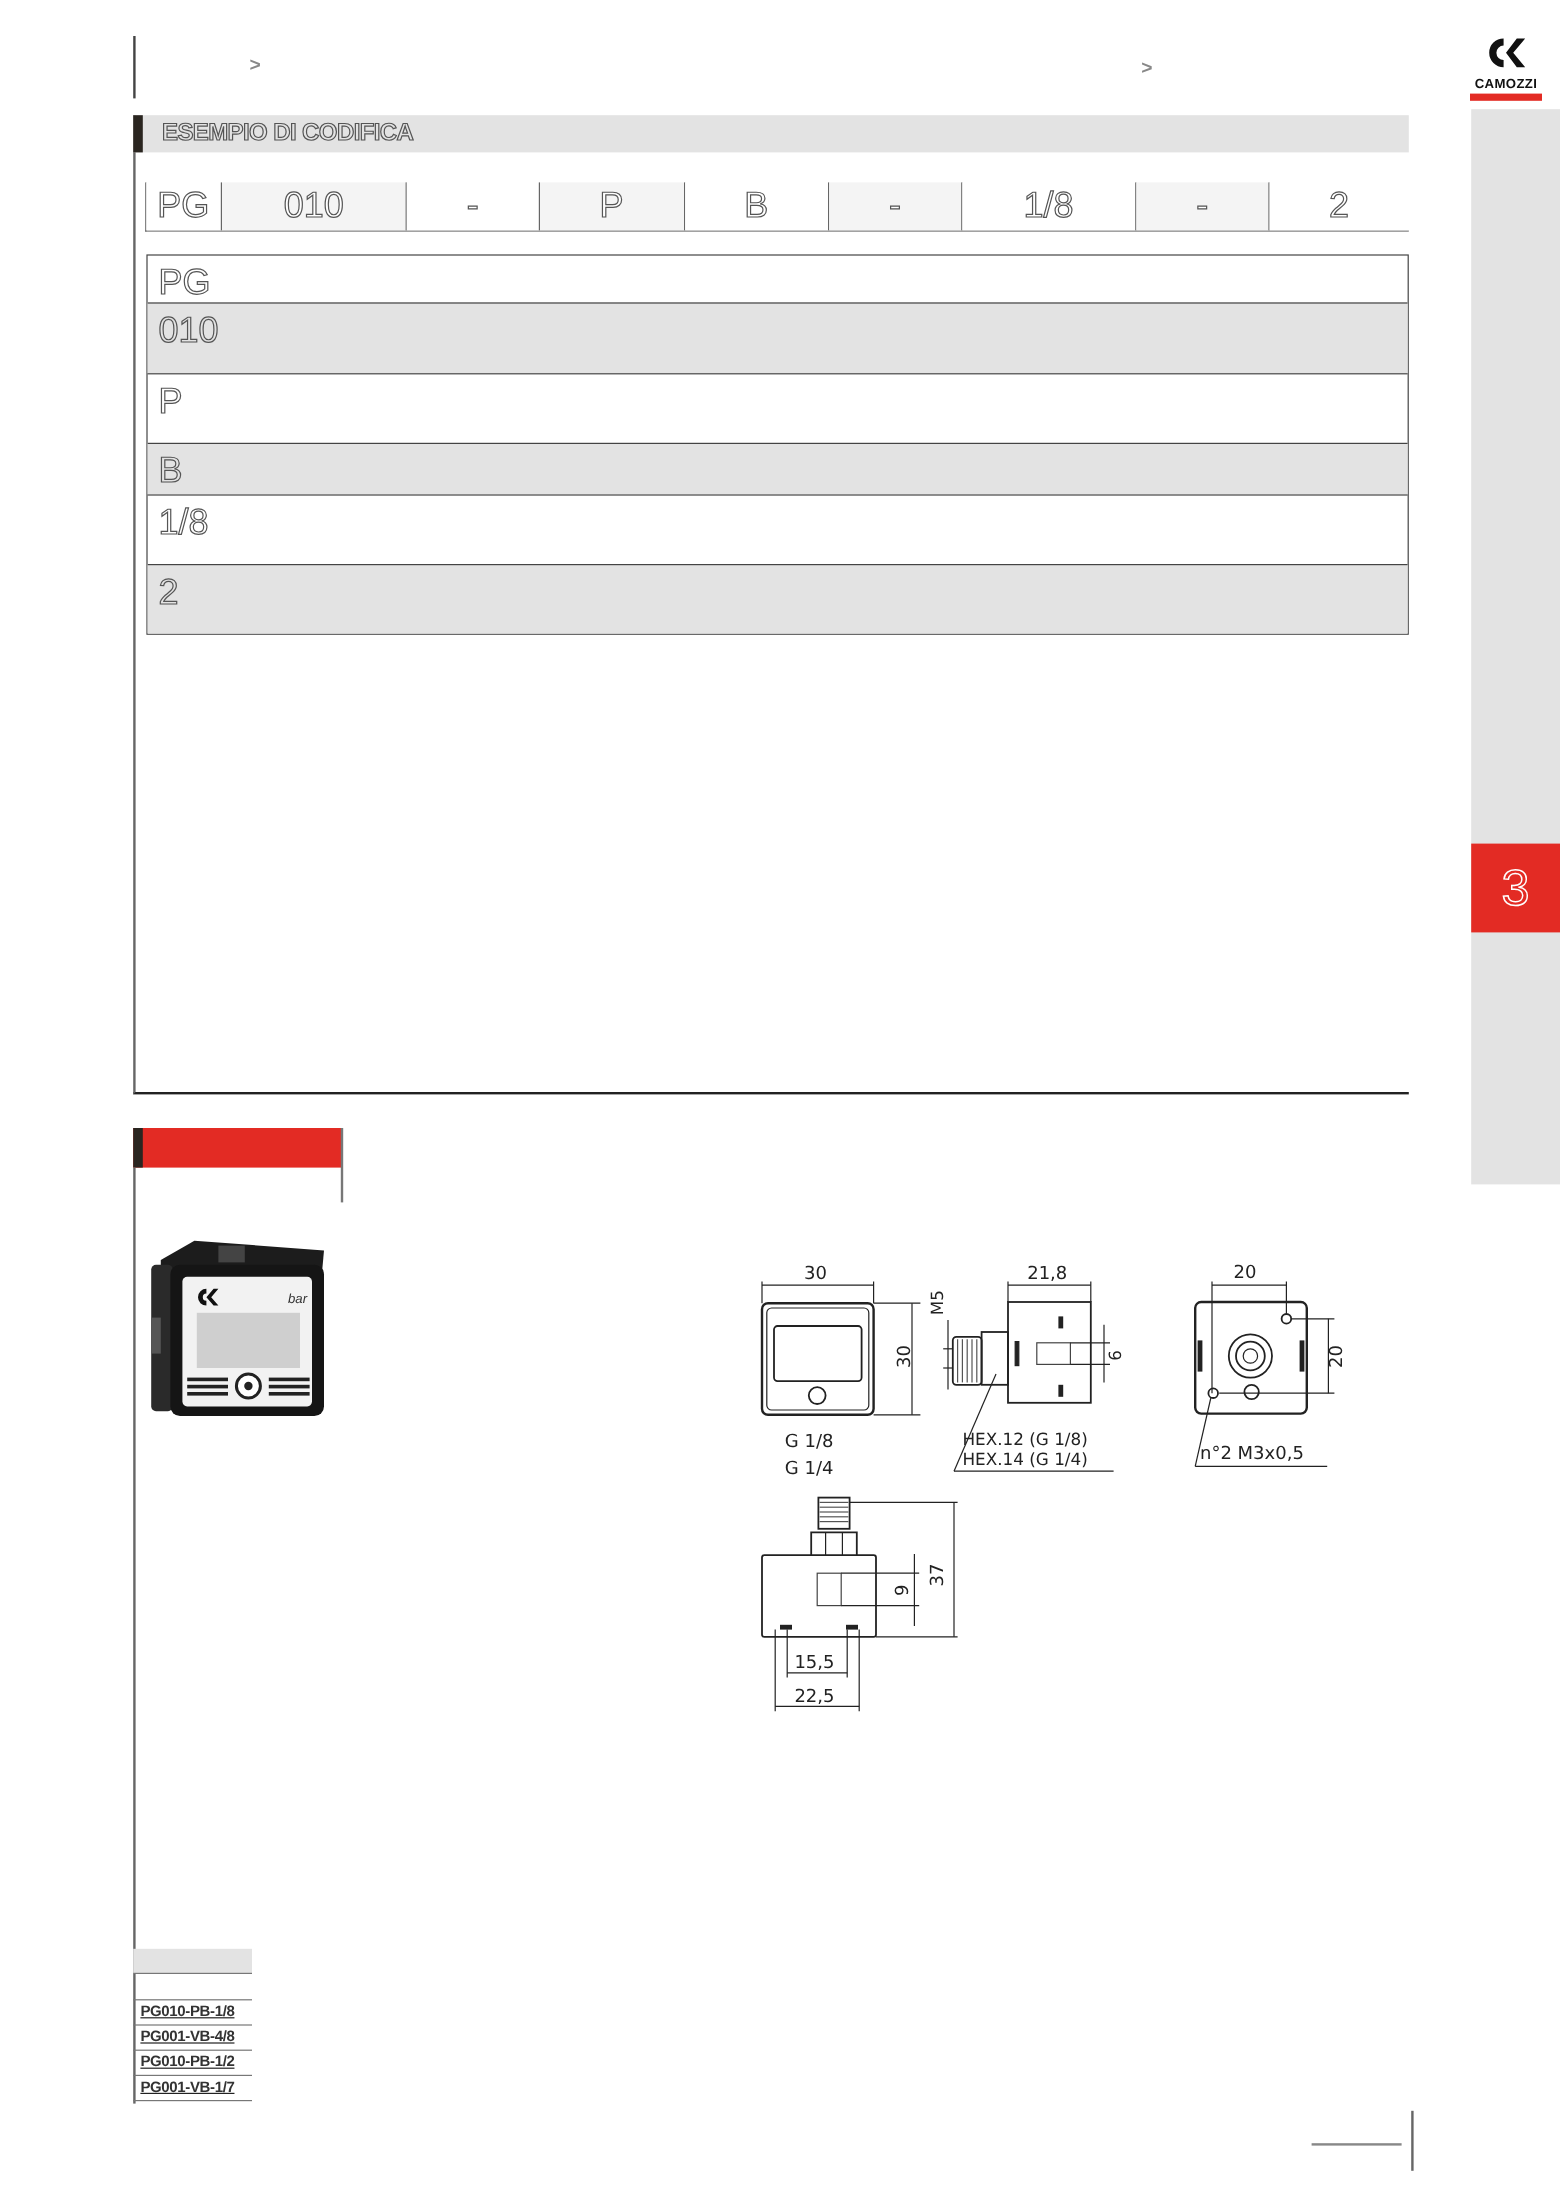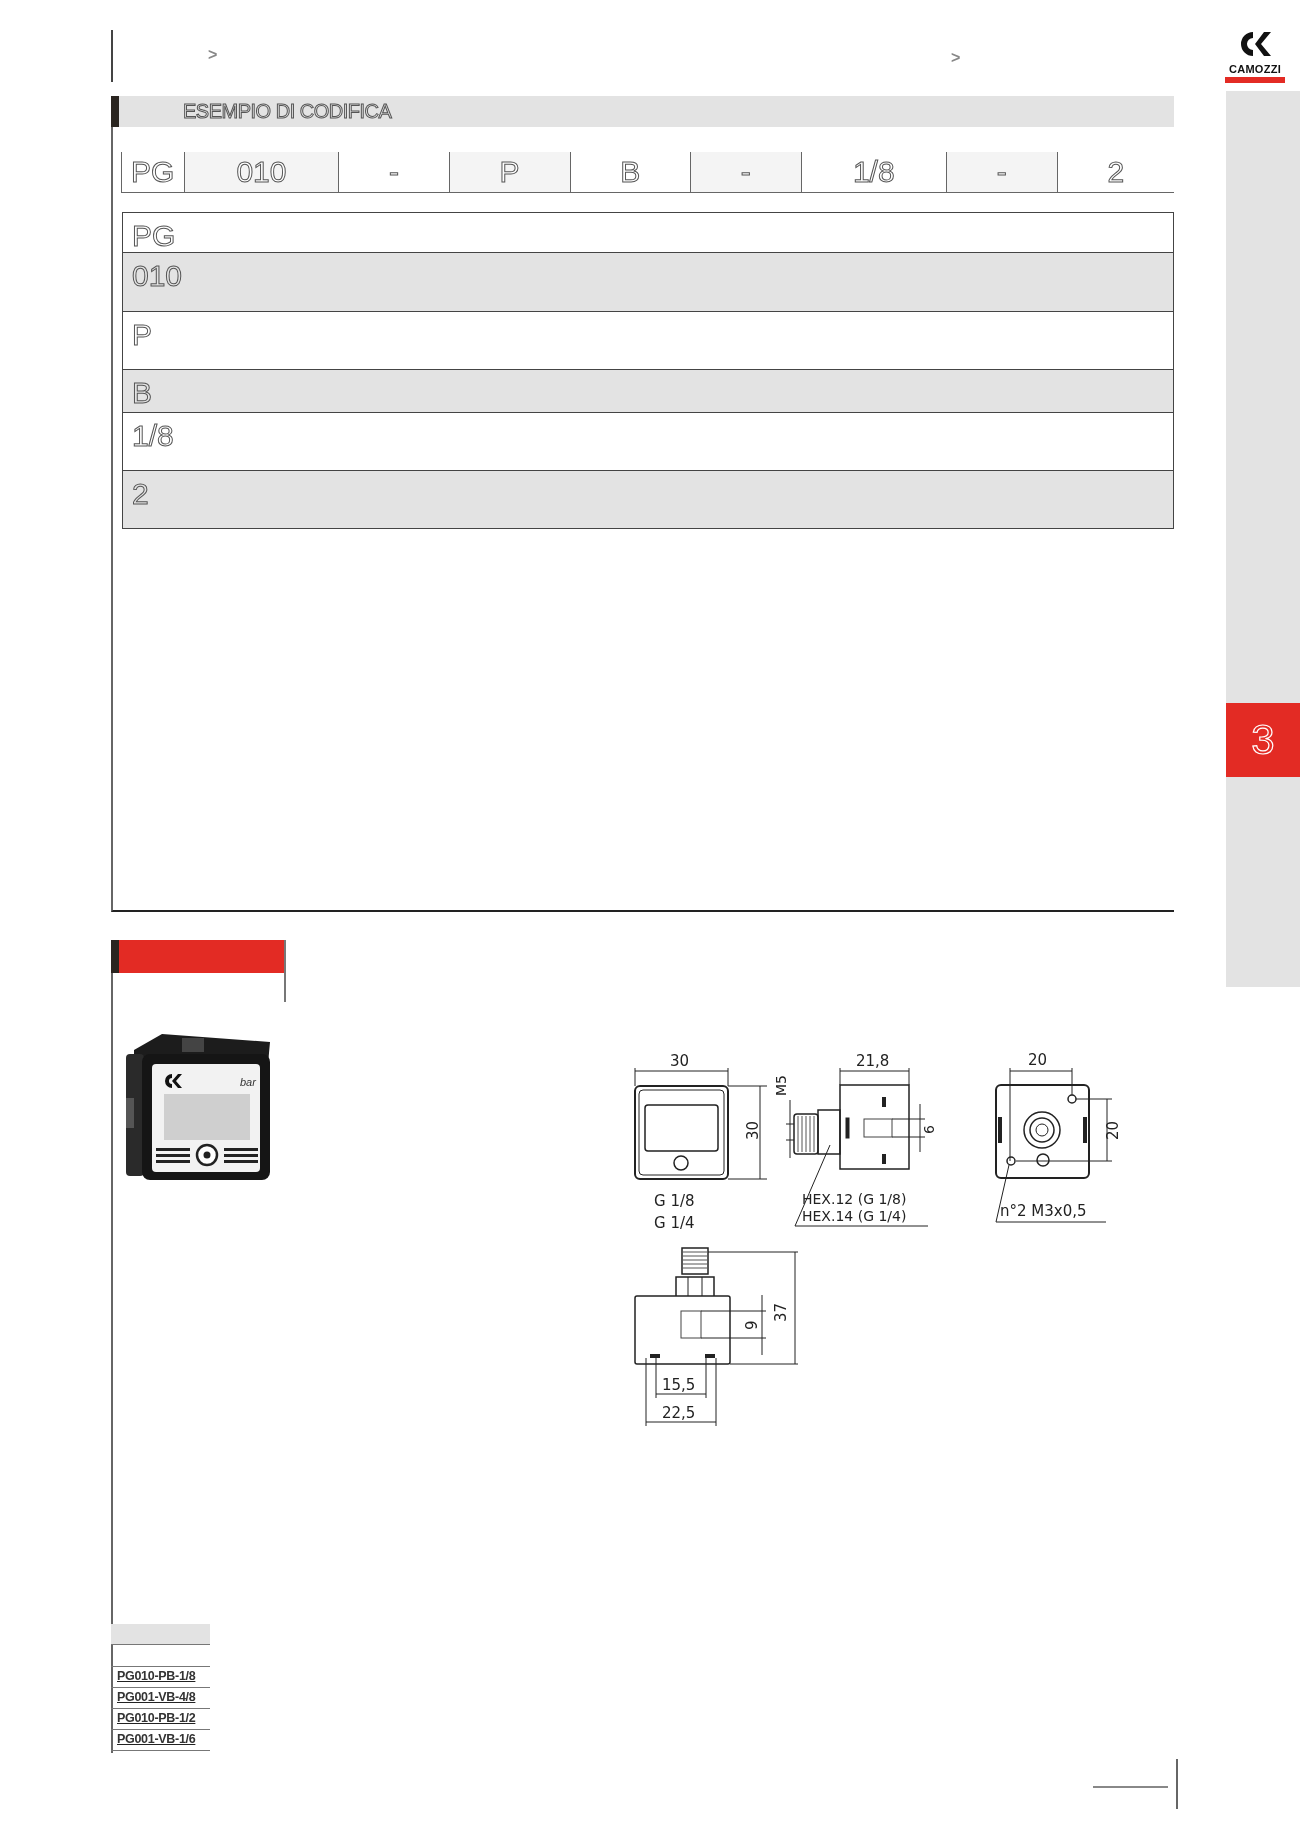--- a/index.html
+++ b/index.html
@@ -21,22 +21,22 @@
   .side-strip { left:1226px; top:91px; width:74px; height:896px; background:#e3e3e3; }
   .side-tab { left:1226px; top:703px; width:74px; height:74px; background:#e32b24;
               display:flex; align-items:center; justify-content:center; }
   .side-tab span { font-size:42px; color:#e32b24; -webkit-text-stroke:1.2px #fff; }
 
   
   .sec1-frame { left:111px; top:96px; width:1061px; height:814px;
                 border-left:2px solid #666; border-bottom:2px solid #222; }
   .sec-head { left:111px; top:96px; width:1063px; height:31px; background:#e3e3e3; }
   .sec-head .bar { position:absolute; left:0; top:0; width:8px; height:31px; background:#2a2520; }
-  .sec-head .title { position:absolute; left:24px; top:4px; font-size:20px; font-weight:normal; letter-spacing:-0.5px;
-                     color:#e3e3e3;margin-left:48px; -webkit-text-stroke:1px #555; }
+  .sec-head .title { position:absolute; left:24px; top:4px; font-size:20px; font-weight:bold; letter-spacing:-0.5px;
+                     color:#e3e3e3; -webkit-text-stroke:1px #555; }
 
   .code-strip { left:121px; top:152px; width:1052px; height:40px; display:flex;
                 border-left:1px solid #666; border-bottom:1px solid #666; }
   .code-cell { height:40px; display:flex; align-items:center; justify-content:center;
                border-right:1px solid #666; font-size:30px; background:#f4f4f4; }
   .code-cell:nth-child(odd) { background:#ffffff; }
   .code-cell:last-child { border-right:none; }
   .code-cell span { color:#fff; -webkit-text-stroke:1px #555; }
 
   .desc-table { left:122px; top:212px; width:1050px; border:1.5px solid #444; }
@@ -279,17 +279,17 @@
     </g>
   </svg>
 </div>
 
 <div class="abs ver-head"></div>
 <div class="abs ver-blank"></div>
 <div class="abs ver-table">
   <div class="ver-row">PG010-PB-1/8</div>
   <div class="ver-row">PG001-VB-4/8</div>
   <div class="ver-row">PG010-PB-1/2</div>
-  <div class="ver-row">PG001-VB-1/6</div>
+  <div class="ver-row">PG001-VB-1/7</div>
 </div>
 
 <div class="abs foot-h"></div>
 <div class="abs foot-v"></div>
 
 </body></html>

